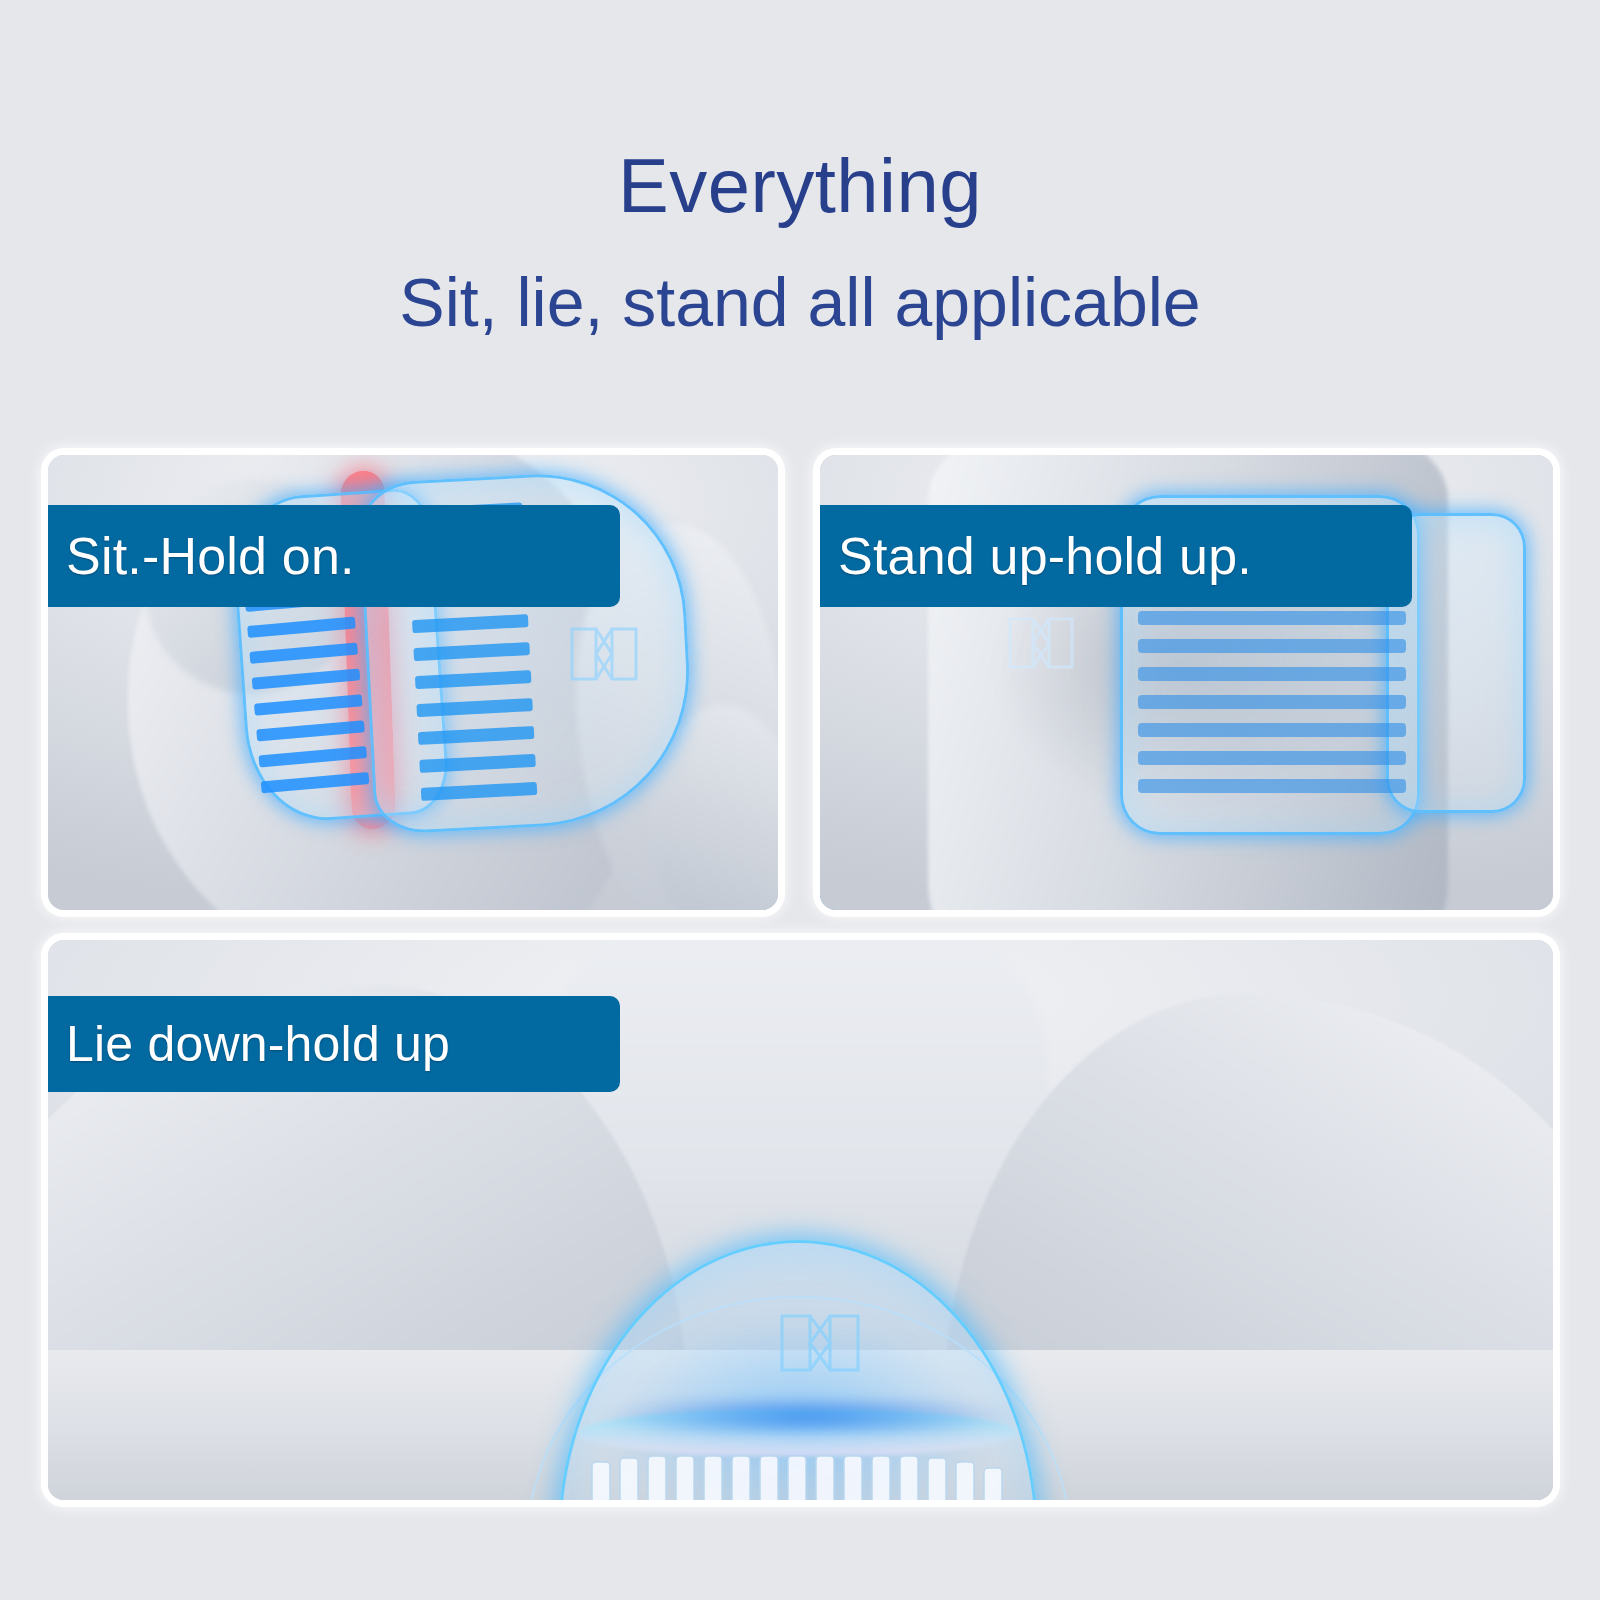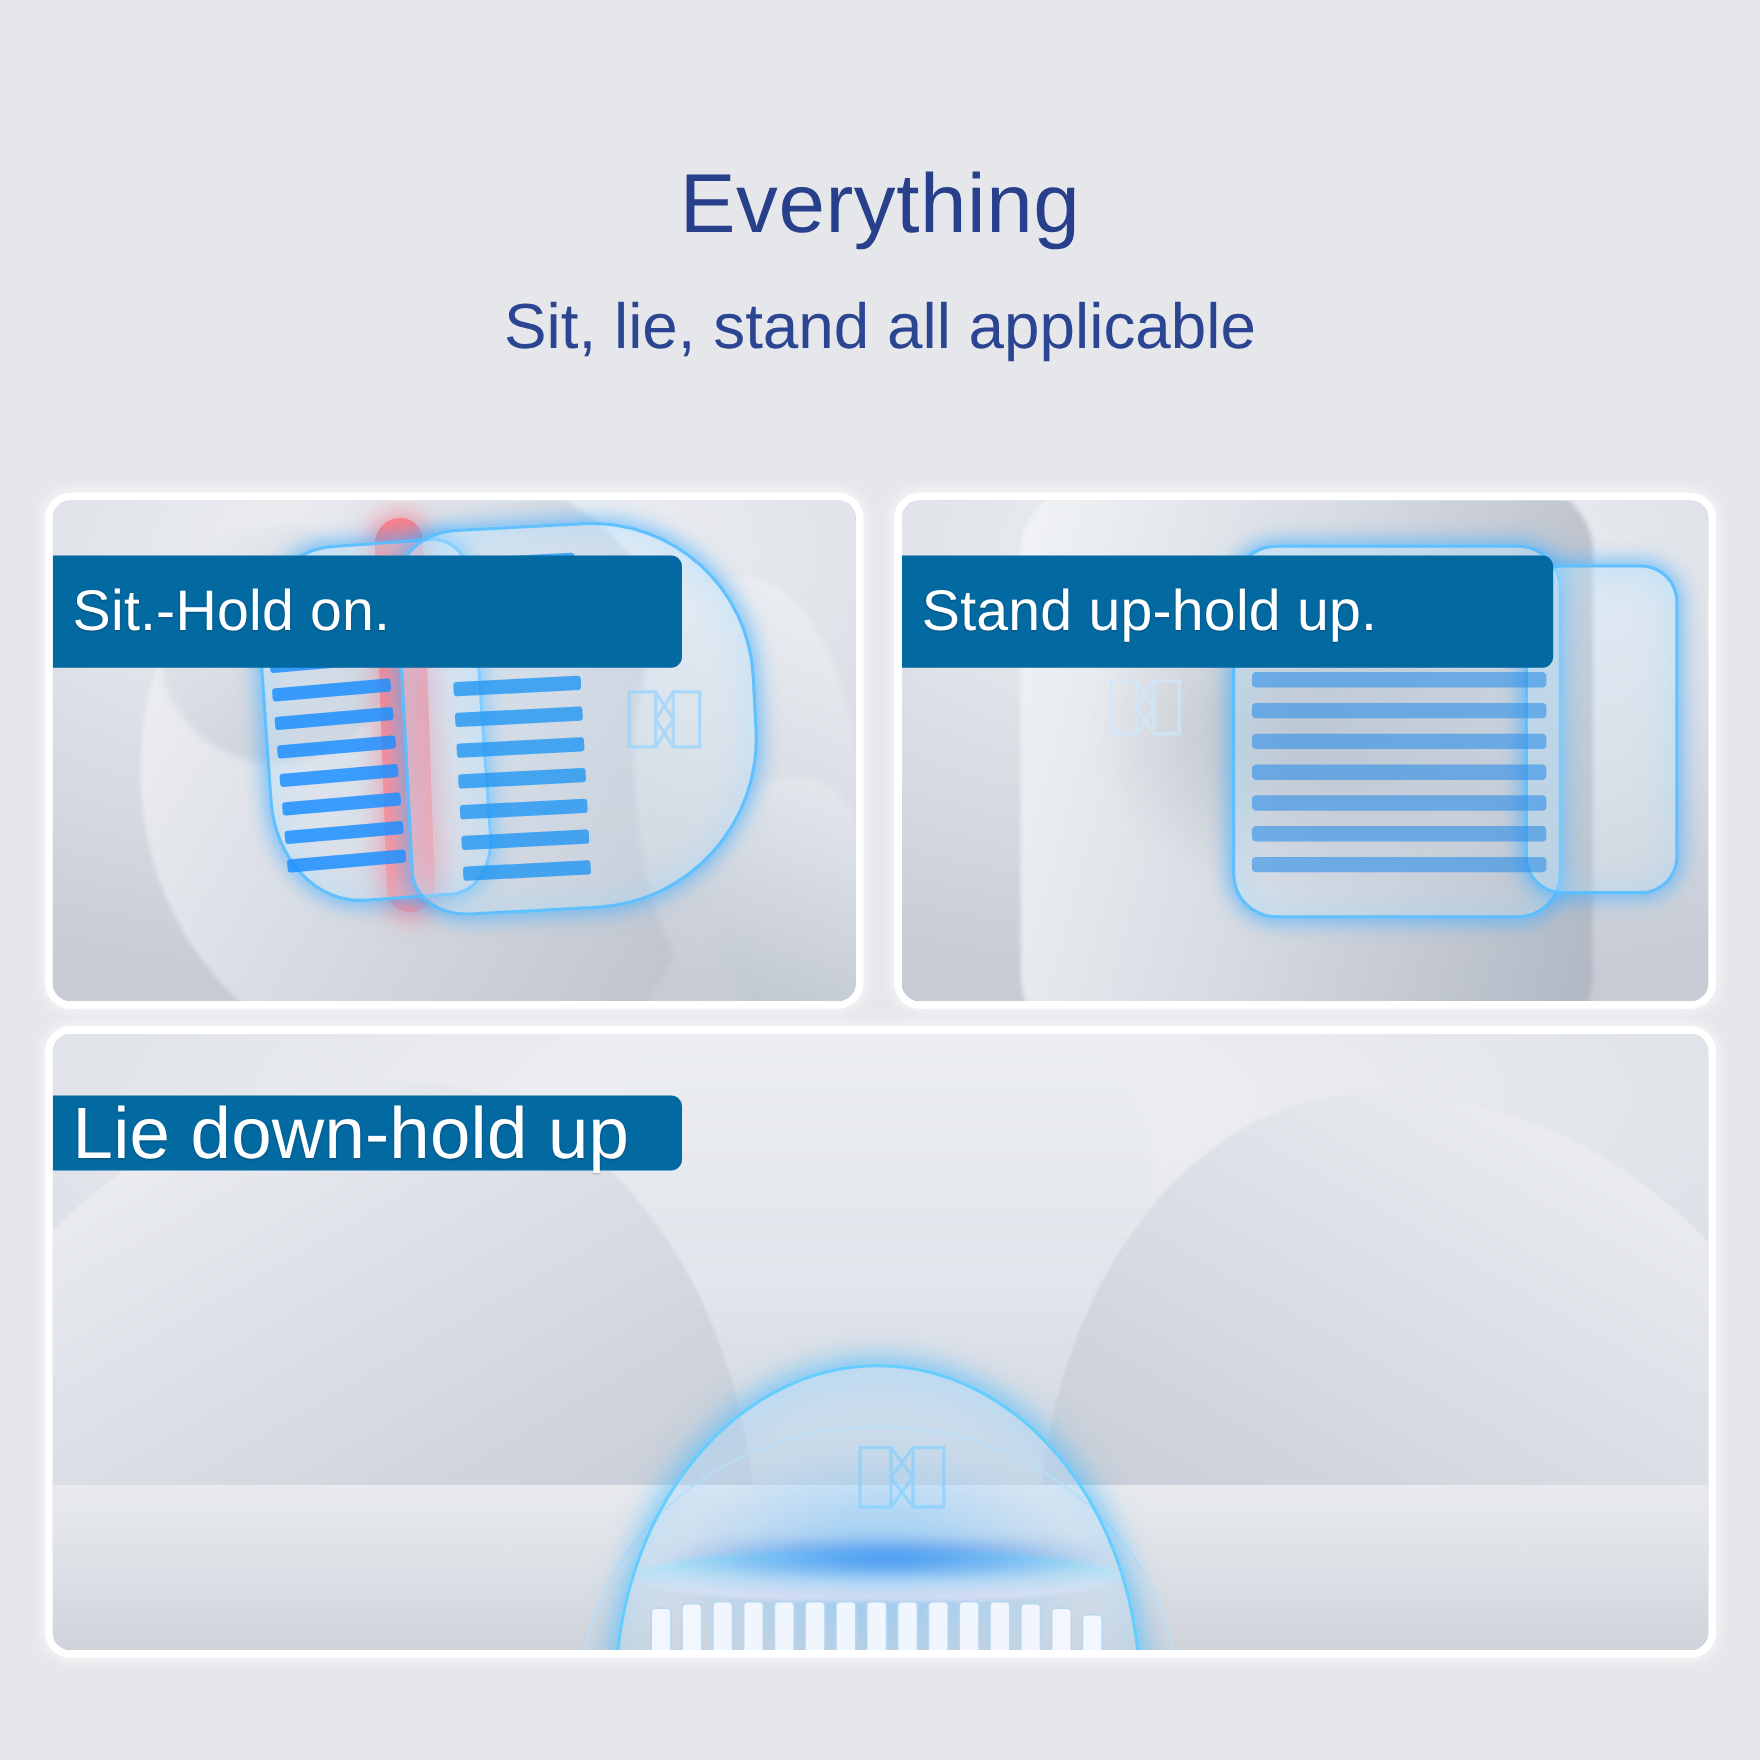--- a/index.html
+++ b/index.html
@@ -15,21 +15,21 @@
   .header { width:100%; padding-top:148px; text-align:center; }
   .page-title {
     font-size:76px;
     font-weight:400;
     color:#28408c;
     letter-spacing:0.5px;
     line-height:1;
   }
   .page-subtitle {
     margin-top:44px;
-    font-size:58px;
+    font-size:68px;
     font-weight:400;
     color:#2b4592;
     line-height:1;
   }
 
   
   .panel-grid {
     position:absolute;
     left:48px; top:455px;
     width:1505px; height:1045px;
@@ -56,21 +56,21 @@
     padding-left:18px;
     border-top-right-radius:10px;
     border-bottom-right-radius:10px;
     z-index:20;
     font-weight:400;
     letter-spacing:0.2px;
     text-shadow:0 1px 2px rgba(0,0,0,0.25);
   }
   .banner-sit   { top:50px; width:572px; height:102px; font-size:52px; }
   .banner-stand { top:50px; width:592px; height:102px; font-size:52px; }
-  .banner-lie   { top:56px; width:572px; height:68px;  font-size:66px; }
+  .banner-lie   { top:56px; width:572px; height:96px;  font-size:50px; }
 
   
   .art { position:absolute; inset:0; }
 
   .bg-soft {
     position:absolute; inset:0;
     background:
       radial-gradient(120% 90% at 50% 10%, #f2f3f6 0%, #dfe2e8 45%, #c6cbd4 100%);
   }
 

